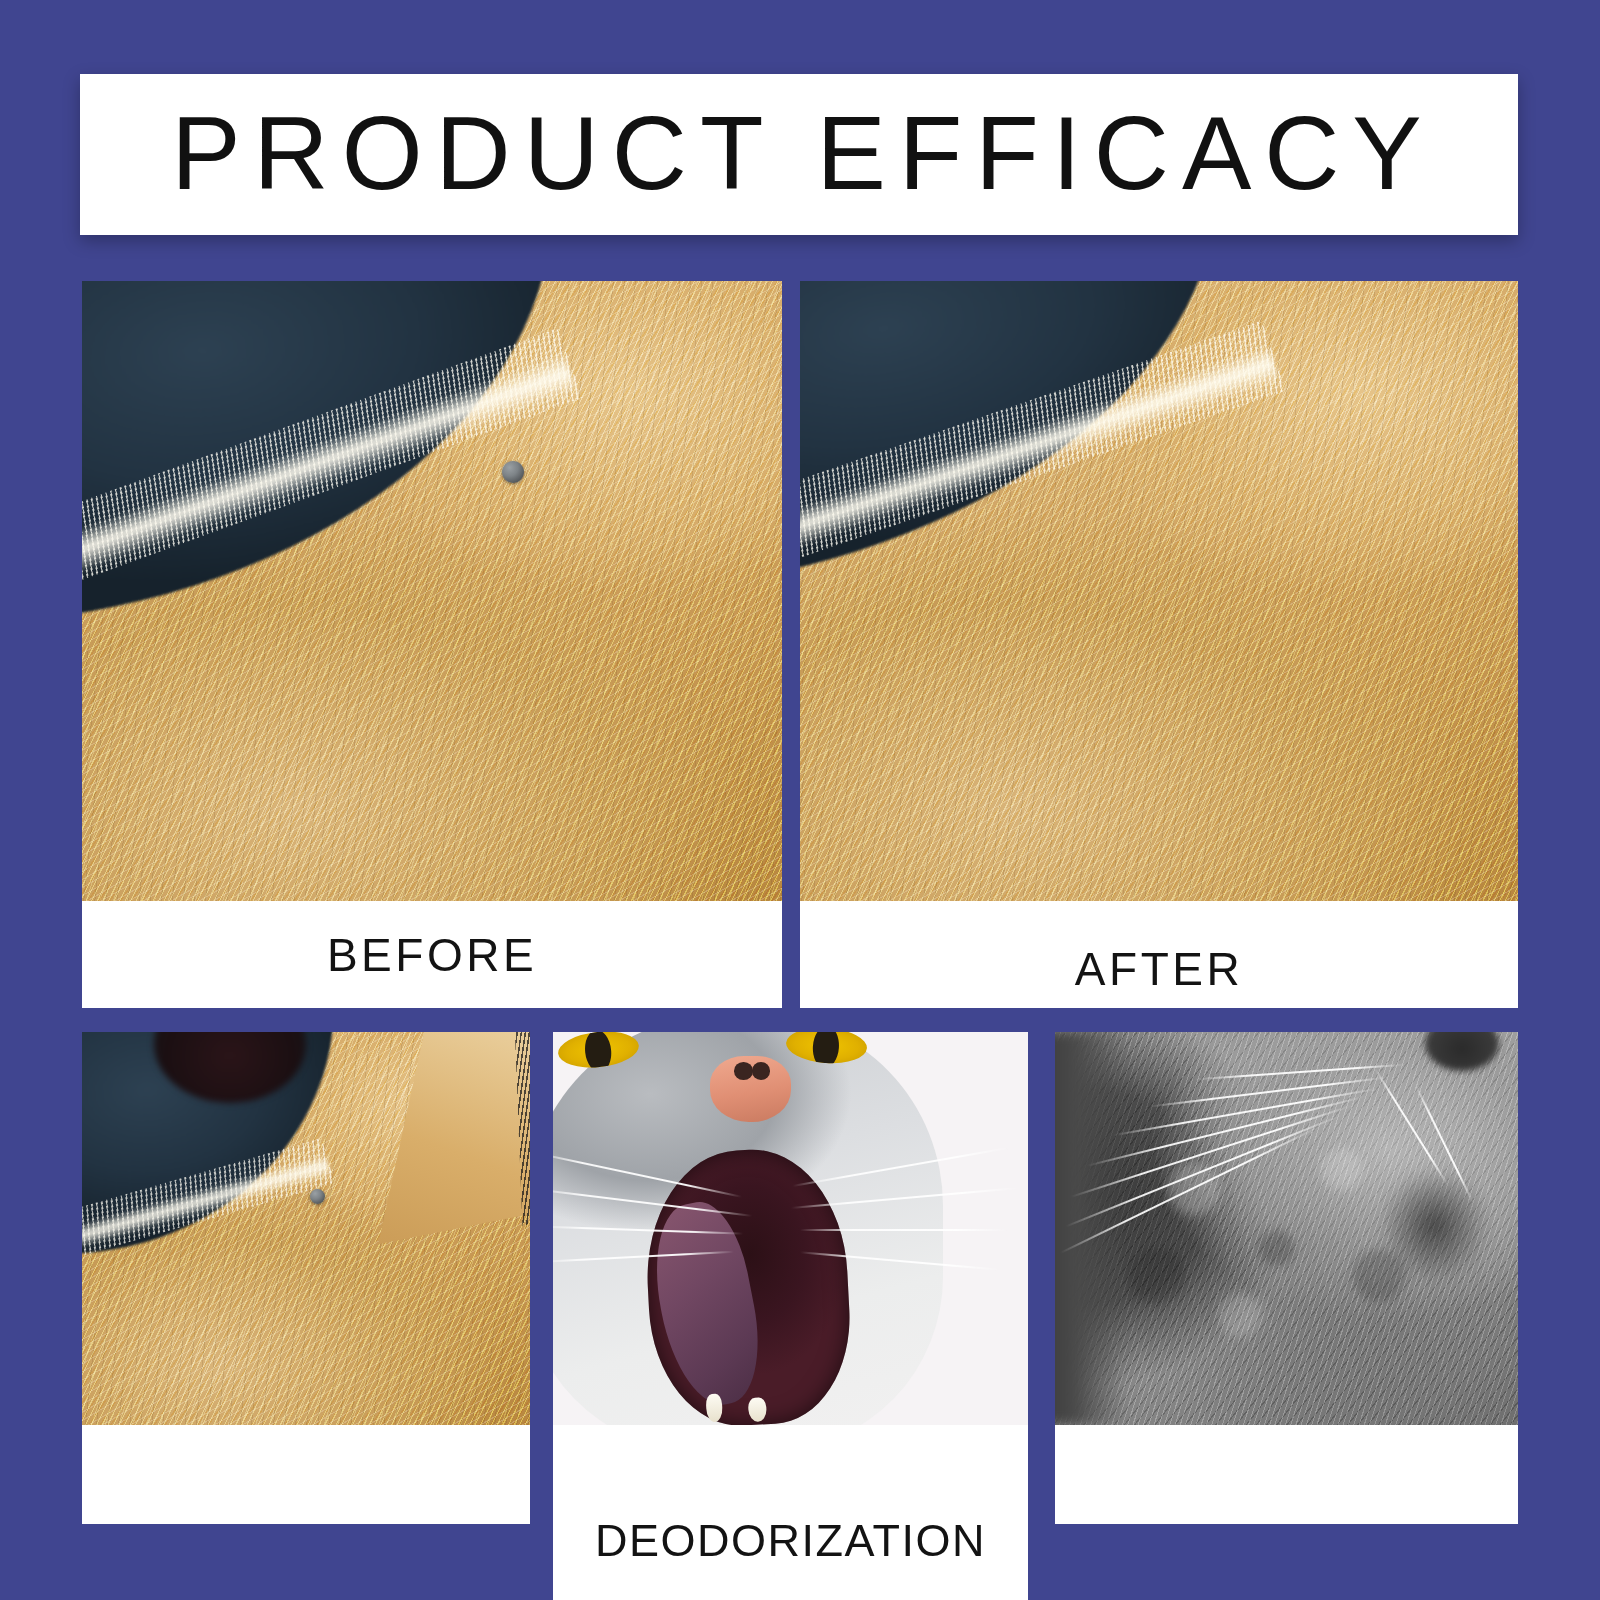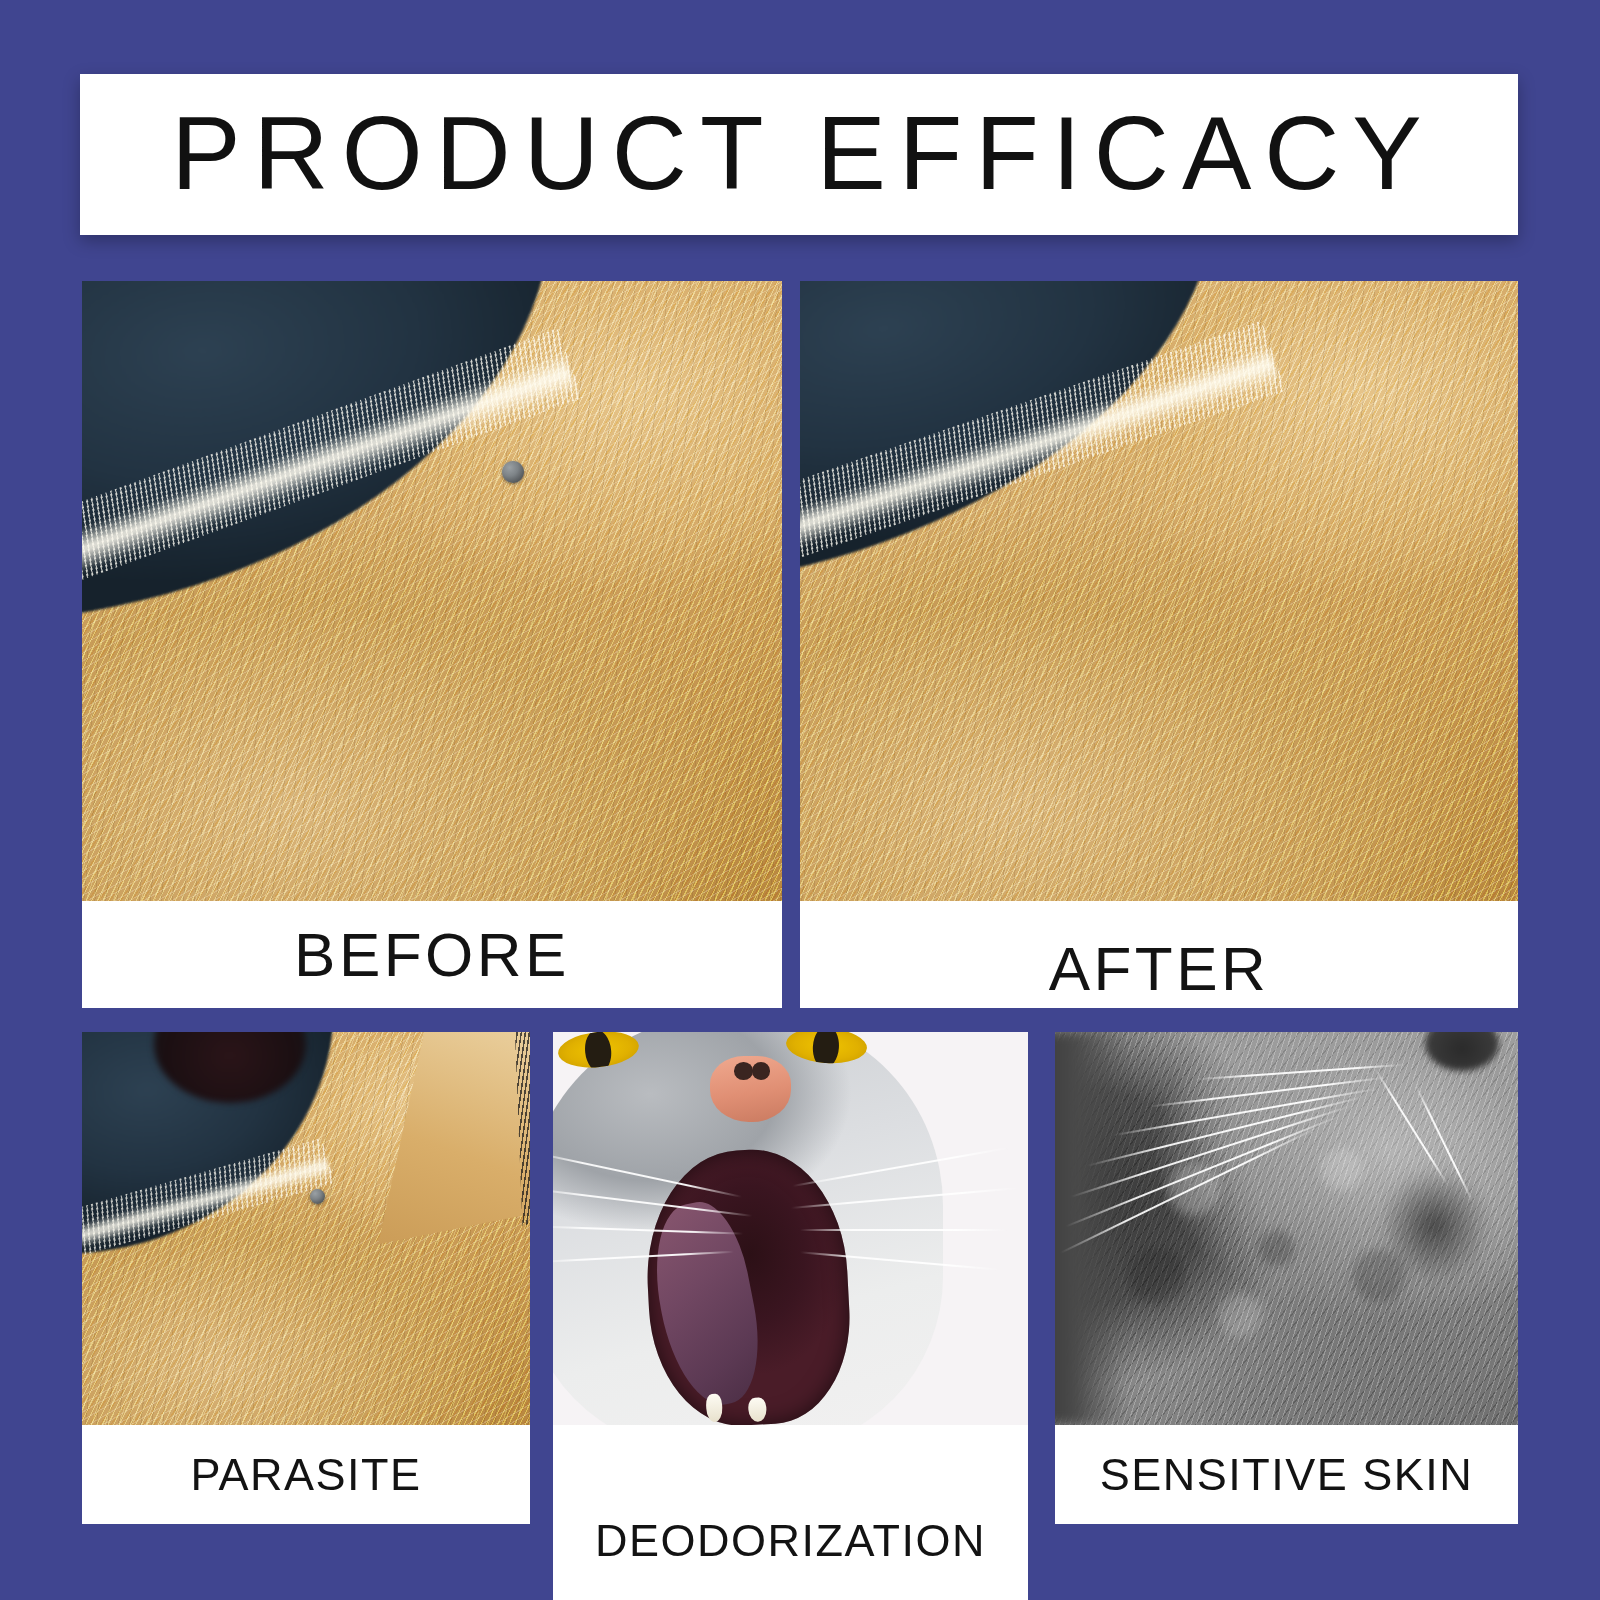--- a/index.html
+++ b/index.html
@@ -47,21 +47,21 @@
     background:#ffffff;
     display:flex; align-items:center; justify-content:center;
   }
   .caption-text{
     font-family:"Liberation Sans", sans-serif;
     font-weight:300;
     color:#131313;
     white-space:nowrap;
     line-height:1;
   }
-  .cap-top   { font-size:62px; letter-spacing:3.5px; }
+  .cap-top   { font-size:46px; letter-spacing:3.5px; }
   .cap-bot   { font-size:45px; letter-spacing:1.5px; }
 
   
   #panel-before{ left:82px;  top:281px; width:700px; height:727px; }
   #panel-after { left:800px; top:281px; width:718px; height:727px;gap:28px; }
   #panel-before .photo, #panel-after .photo { height:620px; }
 
   
   #panel-parasite     { left:82px;   top:1032px; width:448px; height:492px; }
   #panel-deodorization{ left:553px;  top:1032px; width:475px; height:624px; }
@@ -349,23 +349,20 @@
       <div class="fur-strands"></div>
       <div class="fur-strands2"></div>
       <div class="bg-wedge soft-blur"></div>
       <div class="dark-blob"></div>
       <div class="ear"></div>
       <div class="ear-edge"></div>
       <div class="rim-hairs"></div>
       <div class="rim"></div>
       <div class="tick"></div>
     </div>
-  </div>
-  <div class="caption">
-    <span class="caption-text cap-bot">PARASITE</span>
   </div>
 </div>
 
 <div class="panel" id="panel-deodorization">
   <div class="photo" id="photo-deodorization">
     <div class="yawn-scene">
       <div class="yawn-head"></div>
 
       <div class="eye eye-left">
         <div class="pupil"></div>
@@ -416,16 +413,13 @@
         <div class="whisker" style="left:2%;  top:30%; width:64%; transform:rotate(-18deg);"></div>
         <div class="whisker" style="left:6%;  top:25%; width:62%; transform:rotate(-14deg);"></div>
         <div class="whisker" style="left:12%; top:20%; width:58%; transform:rotate(-10deg);"></div>
         <div class="whisker" style="left:20%; top:15%; width:52%; transform:rotate(-7deg);"></div>
         <div class="whisker" style="left:30%; top:10%; width:46%; transform:rotate(-4deg);"></div>
         <div class="whisker" style="left:62%; top:24%; width:30%; transform:rotate(58deg);"></div>
         <div class="whisker" style="left:70%; top:28%; width:28%; transform:rotate(64deg);"></div>
       </div>
     </div>
   </div>
-  <div class="caption">
-    <span class="caption-text cap-bot">SENSITIVE SKIN</span>
-  </div>
 </div>
 
 </body></html>

